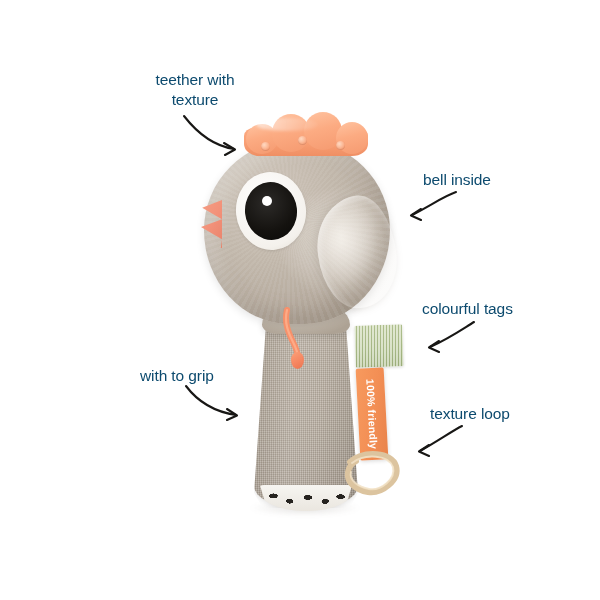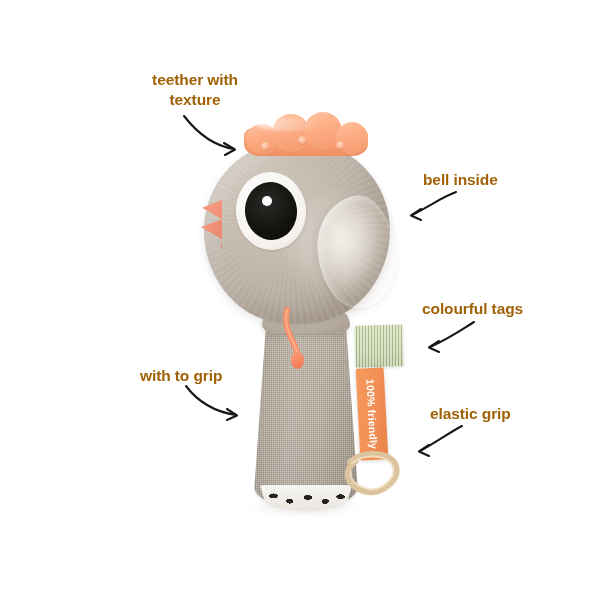--- a/index.html
+++ b/index.html
@@ -16,24 +16,24 @@
     width: 600px;
     height: 600px;
     background: #ffffff;
     overflow: hidden;
   }
 
   
   .label {
     position: absolute;
     font-family: "Liberation Sans", sans-serif;
-    font-weight: bold;
+    font-weight: normal;
     font-size: 15.5px;
     line-height: 20px;
-    color: #a16207;
+    color: #0c4a6e;
     letter-spacing: -0.1px;
     white-space: pre-line;
   }
   .label.center { text-align: center; }
   .label.left { text-align: left; }
 
   .arrow-svg {
     position: absolute;
     overflow: visible;
     pointer-events: none;
@@ -392,19 +392,19 @@
     <path class="arrow-path" d="M56,2 C46,8 32,18 12,27"></path>
     <path class="arrow-path" d="M21,21 L11,27.5 L21,32"></path>
   </svg>
 
   <div class="label left" style="left:140px; top:366px; width:170px;">with to grip</div>
   <svg class="arrow-svg" style="left:182px; top:384px;" width="78" height="42" viewBox="0 0 78 42">
     <path class="arrow-path" d="M4,2 C16,18 34,28 54,31"></path>
     <path class="arrow-path" d="M45,25 L55,31.5 L45,36"></path>
   </svg>
 
-  <div class="label left" style="left:430px; top:404px; width:170px;">elastic grip</div>
+  <div class="label left" style="left:430px; top:404px; width:170px;">texture loop</div>
   <svg class="arrow-svg" style="left:408px; top:424px;" width="70" height="38" viewBox="0 0 70 38">
     <path class="arrow-path" d="M54,2 C44,7 30,17 12,27"></path>
     <path class="arrow-path" d="M21,21 L11,27.5 L21,32"></path>
   </svg>
 
 </div>
 
 </body></html>

